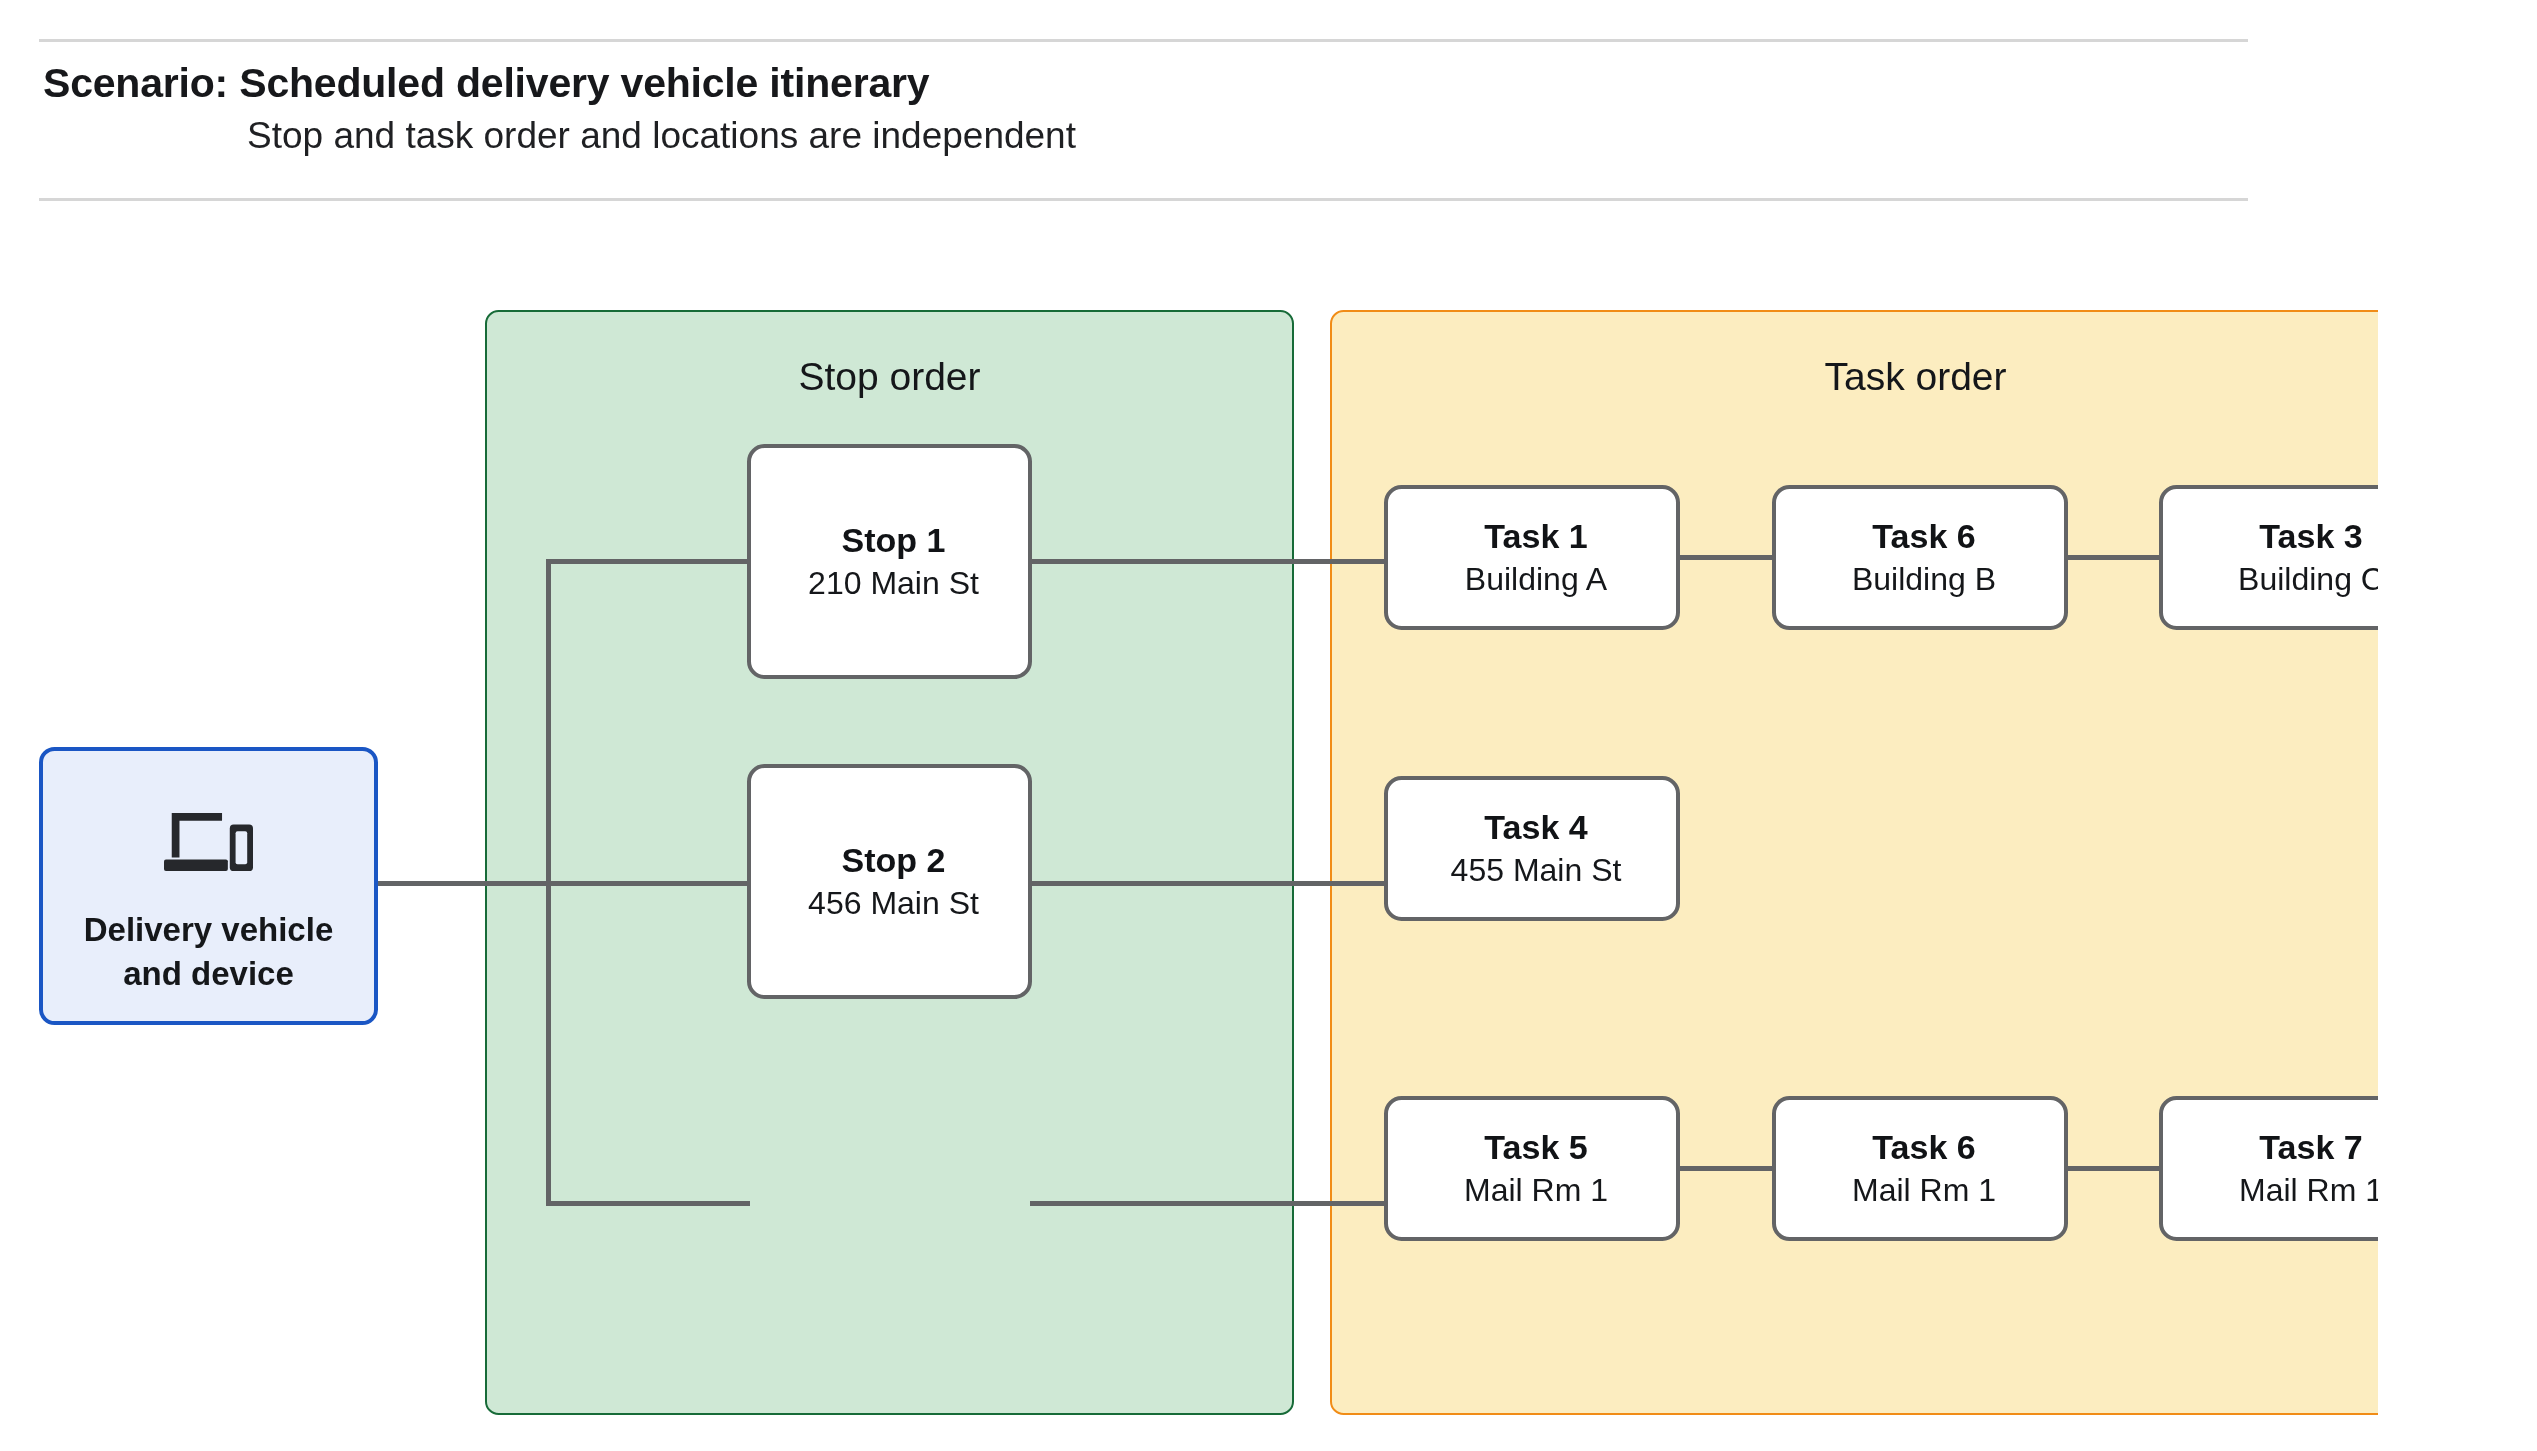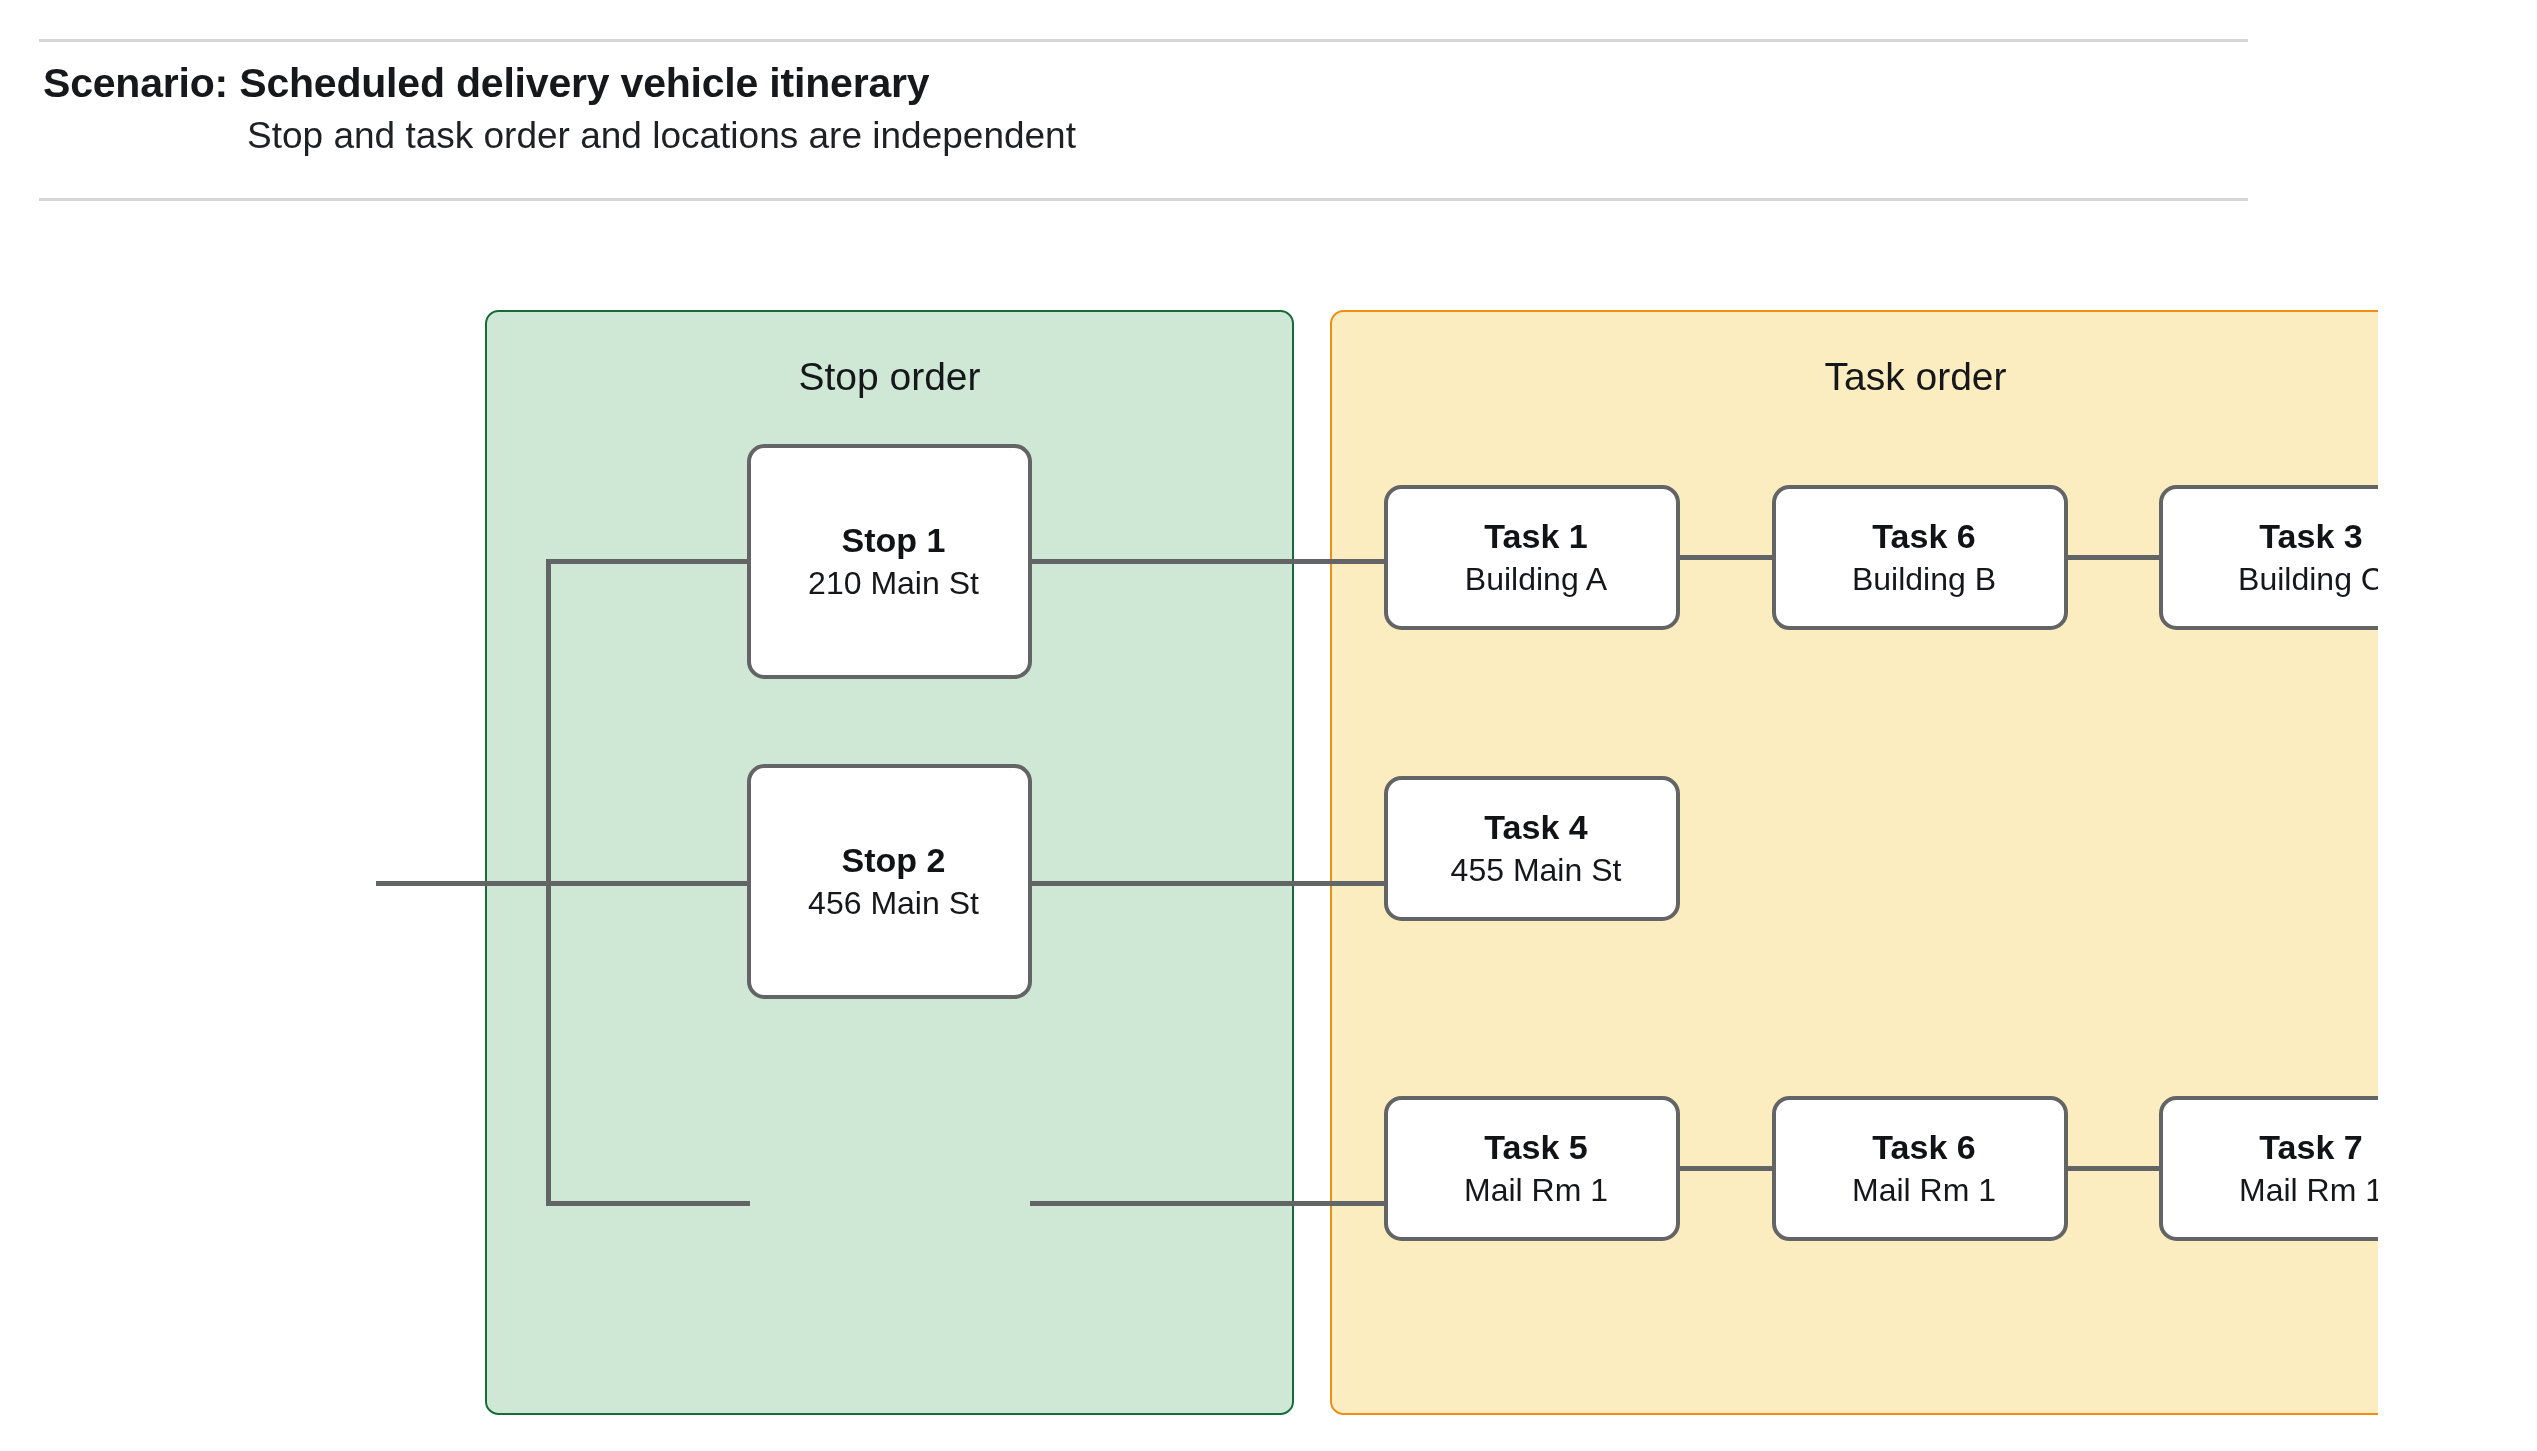--- a/index.html
+++ b/index.html
@@ -204,20 +204,35 @@
   <div class="line line-h" style="left:1030px; top:559px; width:357px;"></div>
   <div class="line line-h" style="left:1030px; top:881px; width:357px;"></div>
   <div class="line line-h" style="left:1030px; top:1201px; width:357px;"></div>
 
   <div class="line line-h" style="left:1677px; top:555px; width:97px;"></div>
   <div class="line line-h" style="left:2064px; top:555px; width:97px;"></div>
 
   <div class="line line-h" style="left:1677px; top:1166px; width:97px;"></div>
   <div class="line line-h" style="left:2064px; top:1166px; width:97px;"></div>
 
+  <div id="vehicle-box">
+    <svg id="vehicle-icon" viewBox="0 0 92 76">
+
+      <path d="M8 8 h52 v8 h-44 v38 h-8 z" fill="#26282c"></path>
+
+      <rect x="0" y="56" width="66" height="12" rx="2" fill="#26282c"></rect>
+
+      <rect x="68" y="20" width="24" height="48" rx="4" fill="#26282c"></rect>
+      <rect x="74" y="27" width="12" height="34" rx="2" fill="#e8eefb"></rect>
+    </svg>
+    <div id="vehicle-label">
+      <span>Delivery vehicle</span><br>
+      <span>and device</span>
+    </div>
+  </div>
 
   <div class="node stop-node" id="stop-0">
     <div class="node-title">Stop 1</div>
     <div class="node-sub">210 Main St</div>
   </div>
   <div class="node stop-node" id="stop-1">
     <div class="node-title">Stop 2</div>
     <div class="node-sub">456 Main St</div>
   </div>
 

